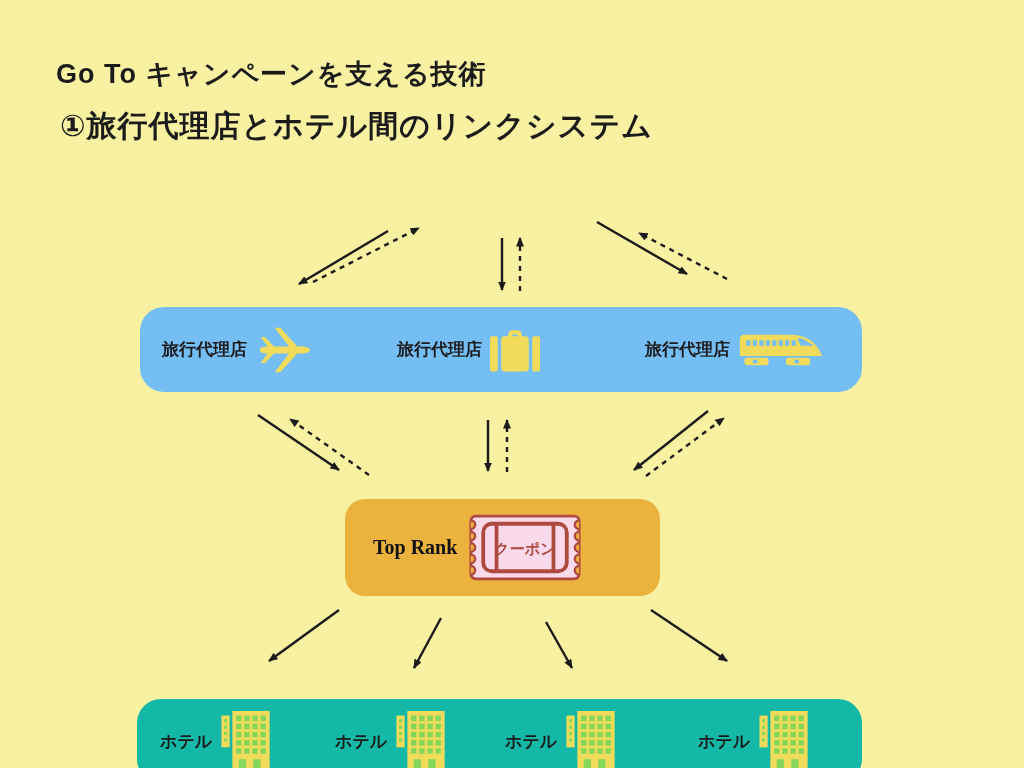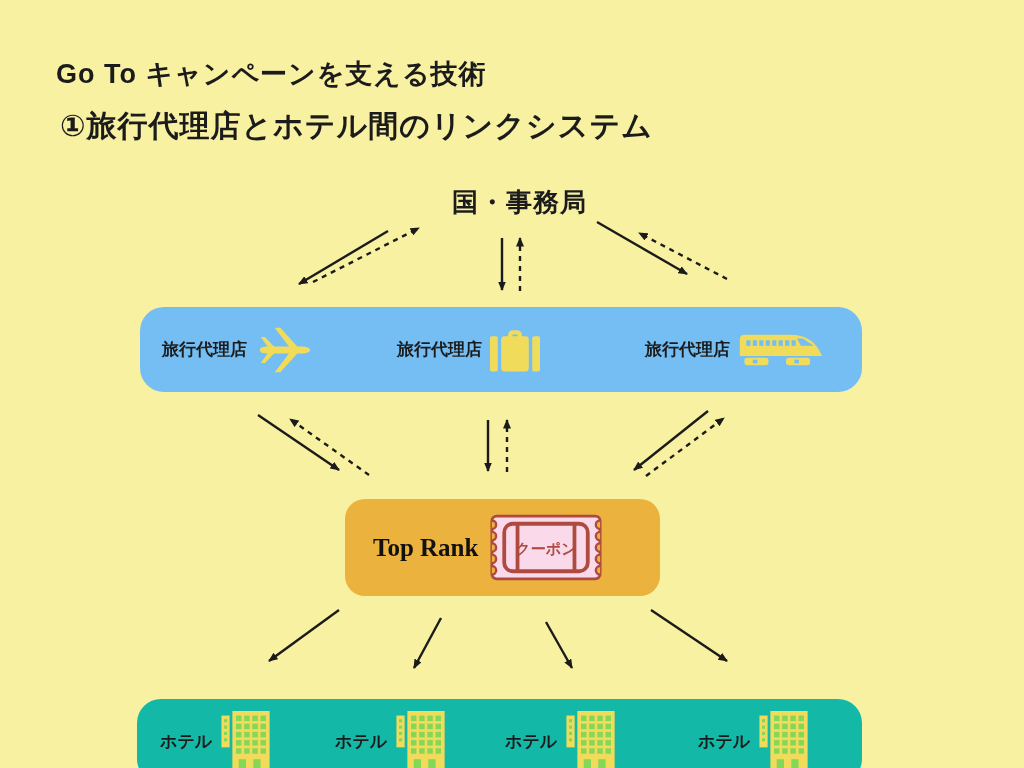--- a/index.html
+++ b/index.html
@@ -33,40 +33,39 @@
   .bar-item .lbl{font-size:17px;font-weight:bold;white-space:nowrap;}
 
   .coupon-box{
     position:absolute;left:345px;top:455px;width:315px;height:97px;
     background:#EBB23E;border-radius:20px;
     display:flex;align-items:center;justify-content:flex-start;
     padding-left:28px;box-sizing:border-box;gap:12px;
   }
   .coupon-box .toprank{
     font-family:"Liberation Serif","DejaVu Serif",serif;
-    font-size:25px;font-weight:bold;color:#111;white-space:nowrap;
+    font-size:20px;font-weight:bold;color:#111;white-space:nowrap;
   }
 
   .side-note{
     position:absolute;left:678px;top:469px;
     font-size:24px;font-weight:bold;color:#B2544B;
     line-height:34px;white-space:nowrap;letter-spacing:1px;
   }
 
   .icon{display:block;flex:none;}
 </style>
 </head>
 <body>
 
 <div class="stage">
 
   <div class="title">Go To キャンペーンを支える技術</div>
   <div class="sub1">①旅行代理店とホテル間のリンクシステム</div>
 
-  <div class="secretariat">国・事務局</div>
 
   <svg class="arrows" viewBox="0 0 1024 768">
     <defs>
       <marker id="ah" markerWidth="10" markerHeight="8" refX="8.5" refY="4" orient="auto" markerUnits="userSpaceOnUse">
         <path d="M0,0 L9.5,4 L0,8 z" fill="#1B1B1B"></path>
       </marker>
     </defs>
     <g stroke="#1B1B1B" stroke-width="2.4" fill="none">
 
       <line x1="388" y1="187" x2="299" y2="240" marker-end="url(#ah)"></line>

